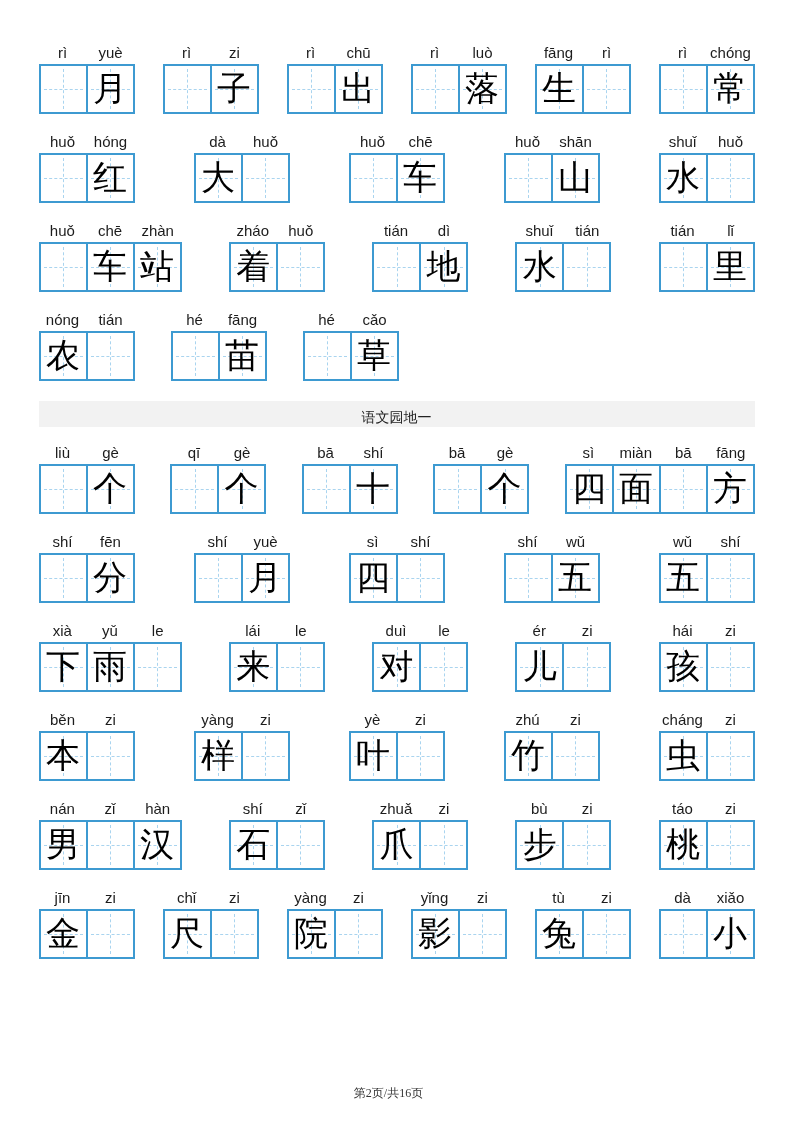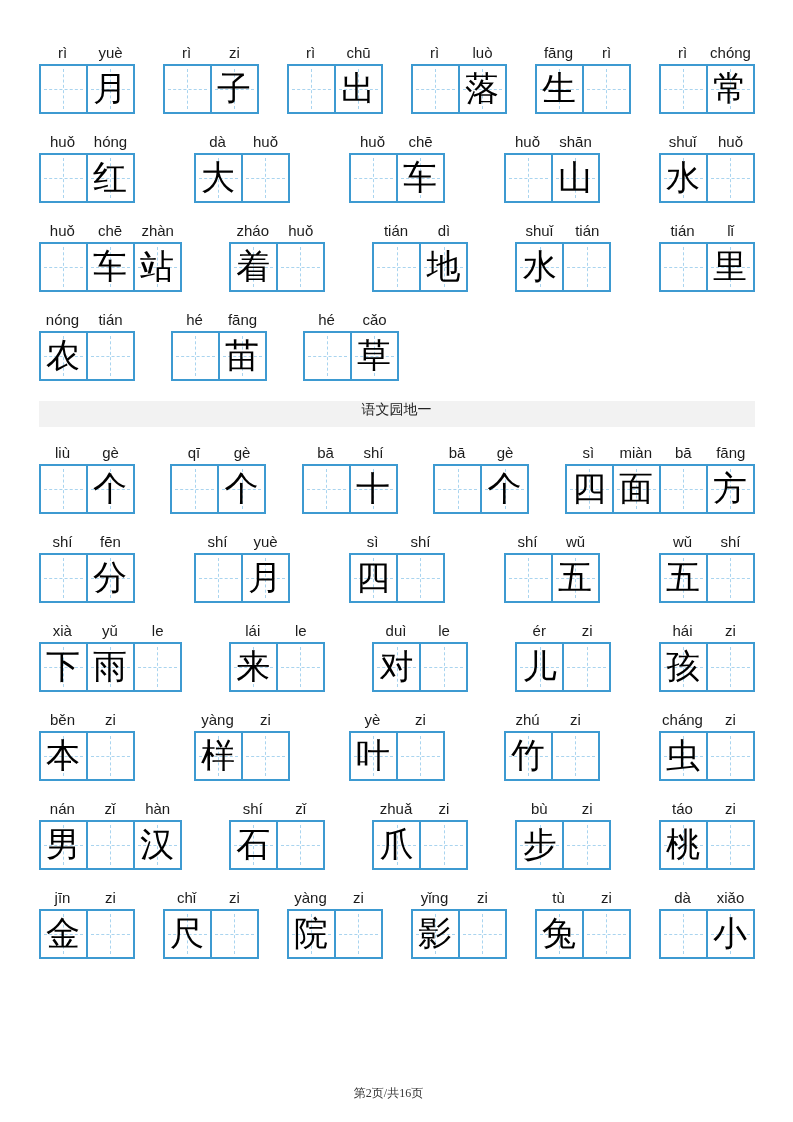--- a/index.html
+++ b/index.html
@@ -30,21 +30,21 @@
     border-top:1px dashed #a9d4ef;
   }
   .char {
     position:absolute; left:0; top:0; right:0; bottom:0; z-index:1;
     display:flex; align-items:center; justify-content:center;
     font-family:"Liberation Serif","DejaVu Serif",serif;
     font-size:34px; line-height:1; color:#000;
   }
   .section-bar {
     background:#f2f2f2; height:26px; margin:20px 0 17px;
-    display:flex; align-items:flex-start; justify-content:center;
+    display:flex; align-items:flex-end; justify-content:center;
   }
   .section-title {
     font-family:"Liberation Serif","DejaVu Serif",serif;
     font-size:14px; color:#222222;
   }
   .footer {
     position:absolute; left:0; right:16px; bottom:20px; text-align:center;
     font-family:"Liberation Serif","DejaVu Serif",serif;
     font-size:12px; color:#333333;
   }

